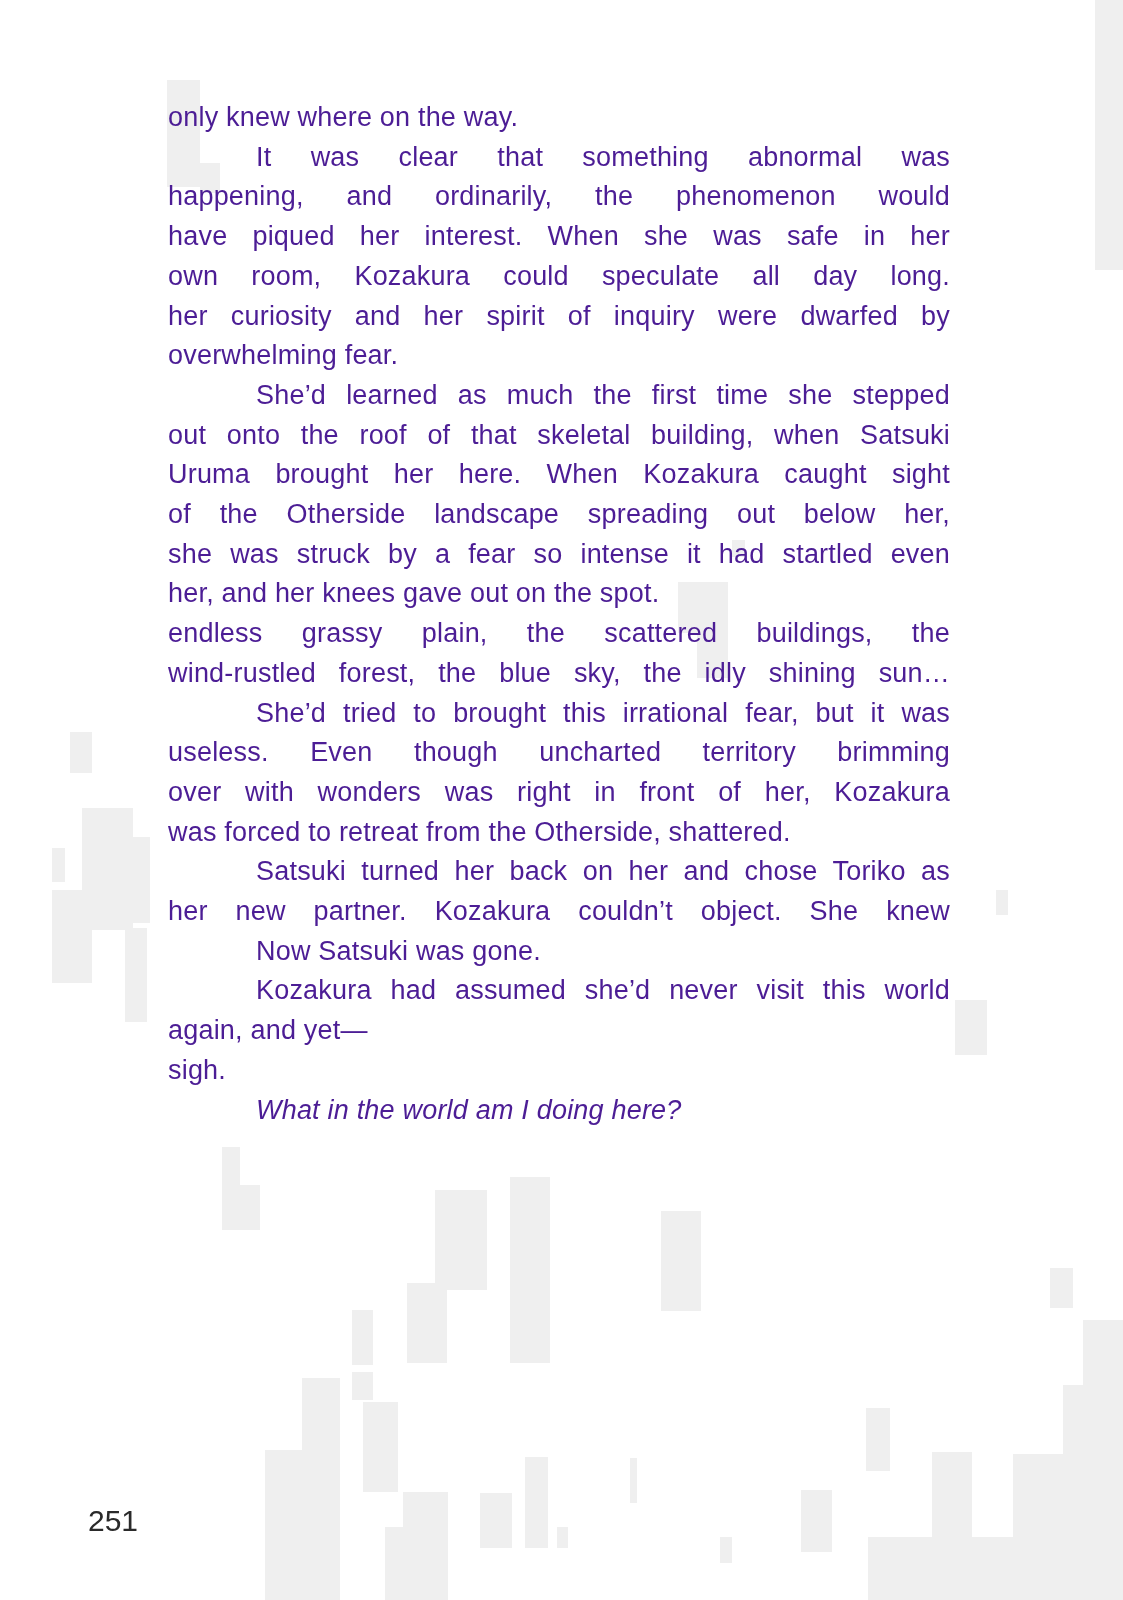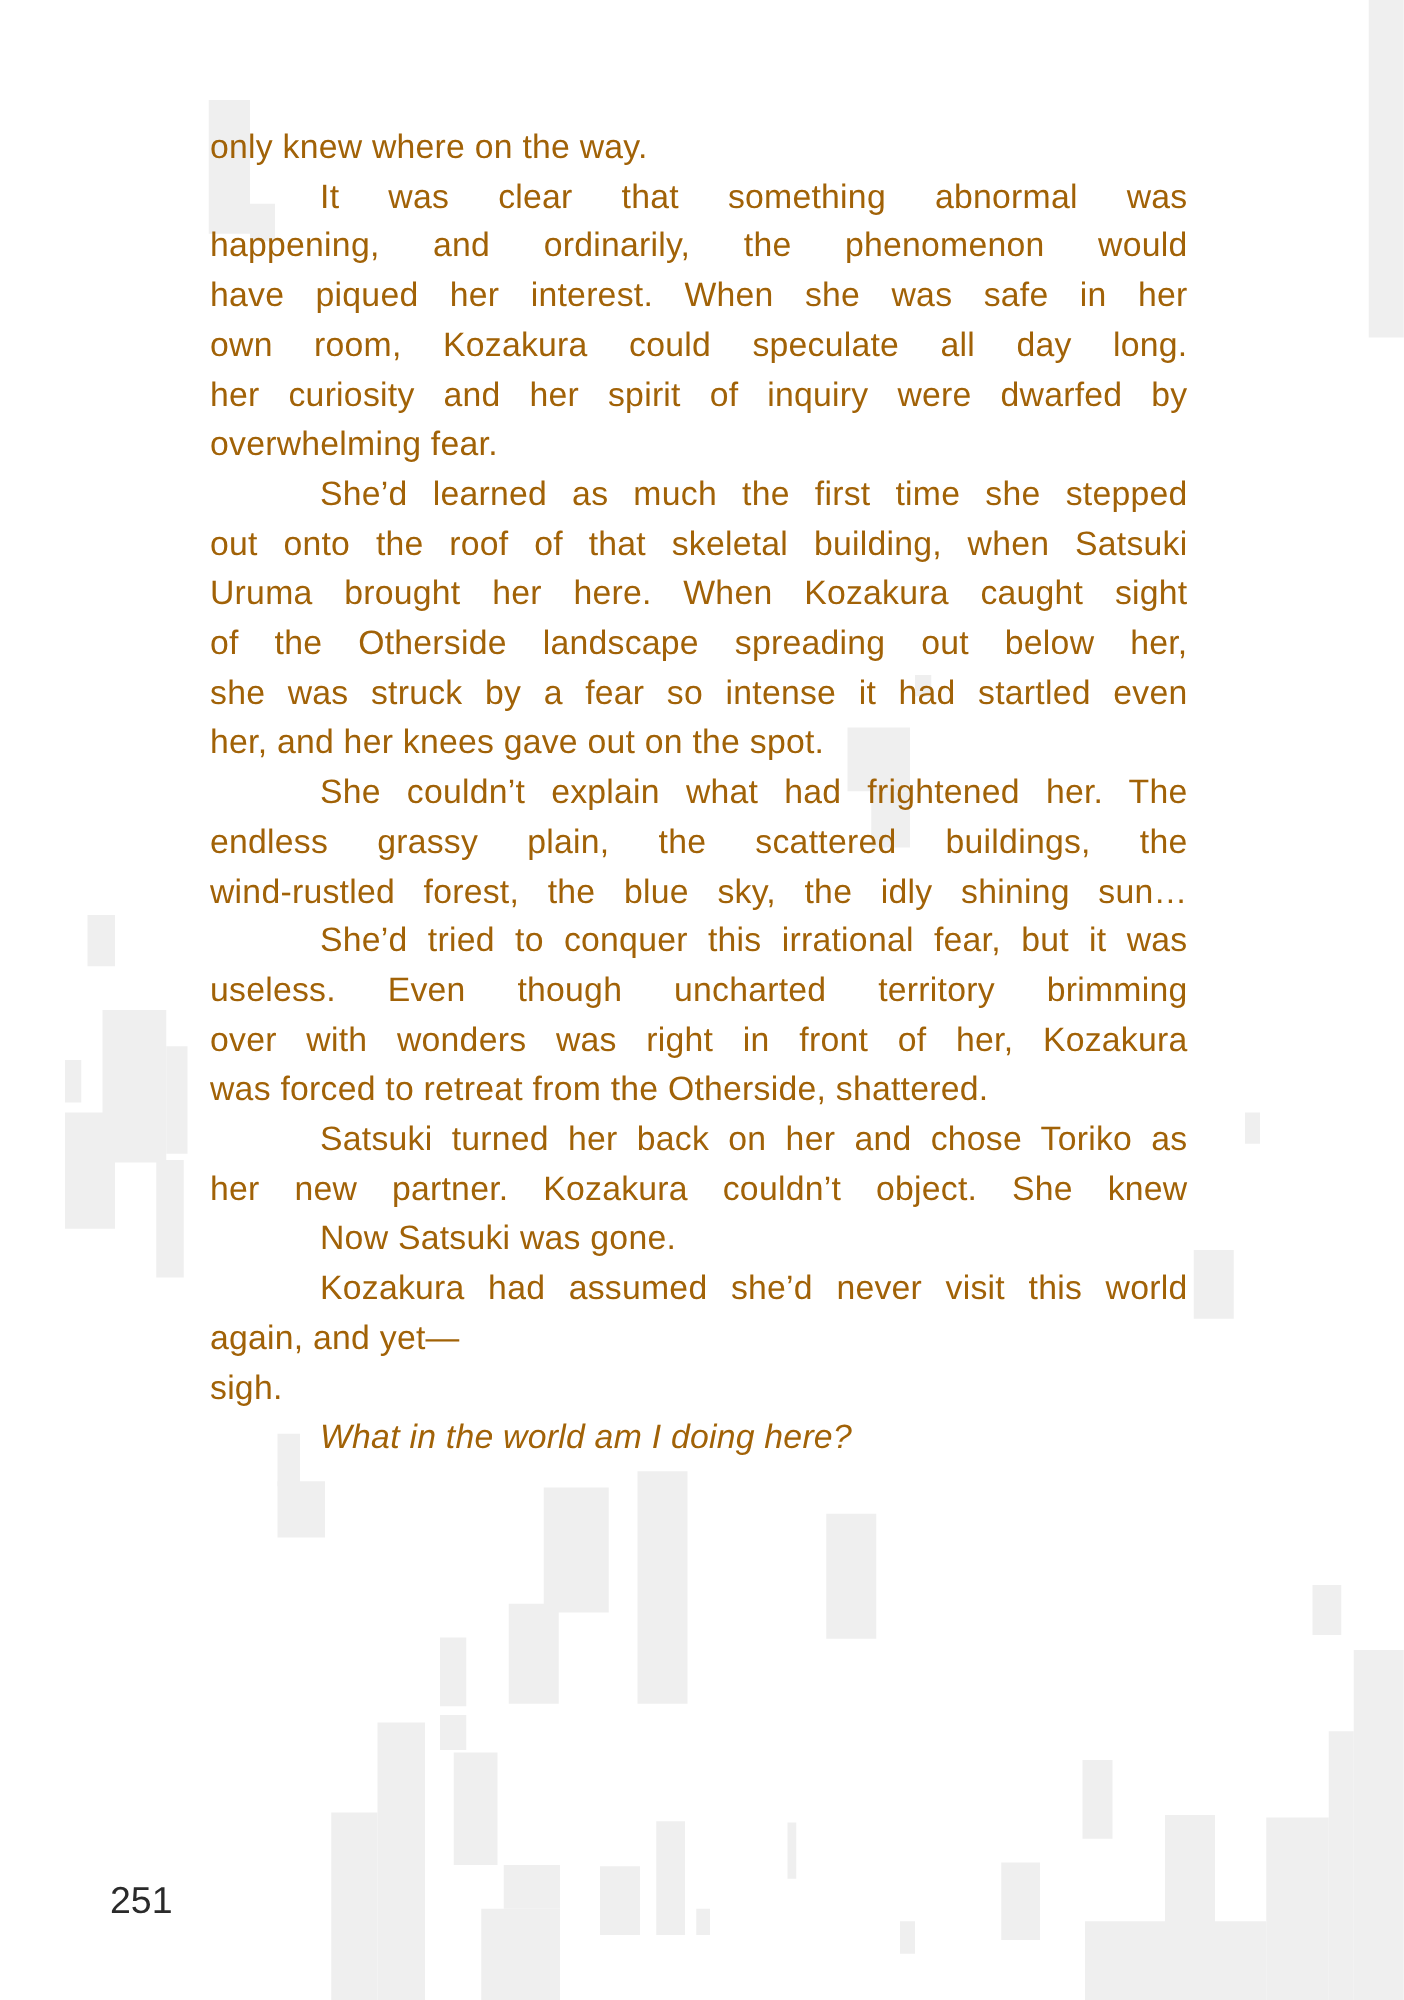--- a/index.html
+++ b/index.html
@@ -21,21 +21,21 @@
   }
   .glitch {
     position: absolute;
   }
   .text-column {
     position: absolute;
     left: 168px;
     top: 98px;
     width: 782px;
     z-index: 2;
-    color: #a16207;
+    color: #4c1d95;
     font-size: 27px;
     letter-spacing: 0.2px;
   }
   .line {
     line-height: 39.7px;
     text-align: justify;
     text-align-last: justify;
     white-space: nowrap;
   }
   .line.para-end {
@@ -111,24 +111,23 @@
     <div class="line">have piqued her interest. When she was safe in her</div>
     <div class="line">own room, Kozakura could speculate all day long.</div>
     <div class="line">her curiosity and her spirit of inquiry were dwarfed by</div>
     <div class="line para-end">overwhelming fear.</div>
     <div class="line indent">She’d learned as much the first time she stepped</div>
     <div class="line">out onto the roof of that skeletal building, when Satsuki</div>
     <div class="line">Uruma brought her here. When Kozakura caught sight</div>
     <div class="line">of the Otherside landscape spreading out below her,</div>
     <div class="line">she was struck by a fear so intense it had startled even</div>
     <div class="line para-end">her, and her knees gave out on the spot.</div>
-    <div class="line indent">She couldn’t explain what had frightened her. The</div>
     <div class="line">endless grassy plain, the scattered buildings, the</div>
     <div class="line">wind-rustled forest, the blue sky, the idly shining sun…</div>
-    <div class="line indent">She’d tried to conquer this irrational fear, but it was</div>
+    <div class="line indent">She’d tried to brought this irrational fear, but it was</div>
     <div class="line">useless. Even though uncharted territory brimming</div>
     <div class="line">over with wonders was right in front of her, Kozakura</div>
     <div class="line para-end">was forced to retreat from the Otherside, shattered.</div>
     <div class="line indent">Satsuki turned her back on her and chose Toriko as</div>
     <div class="line">her new partner. Kozakura couldn’t object. She knew</div>
     <div class="line indent para-end">Now Satsuki was gone.</div>
     <div class="line indent">Kozakura had assumed she’d never visit this world</div>
     <div class="line para-end">again, and yet—</div>
     <div class="line para-end">sigh.</div>
     <div class="line italic indent para-end">What in the world am I doing here?</div>

